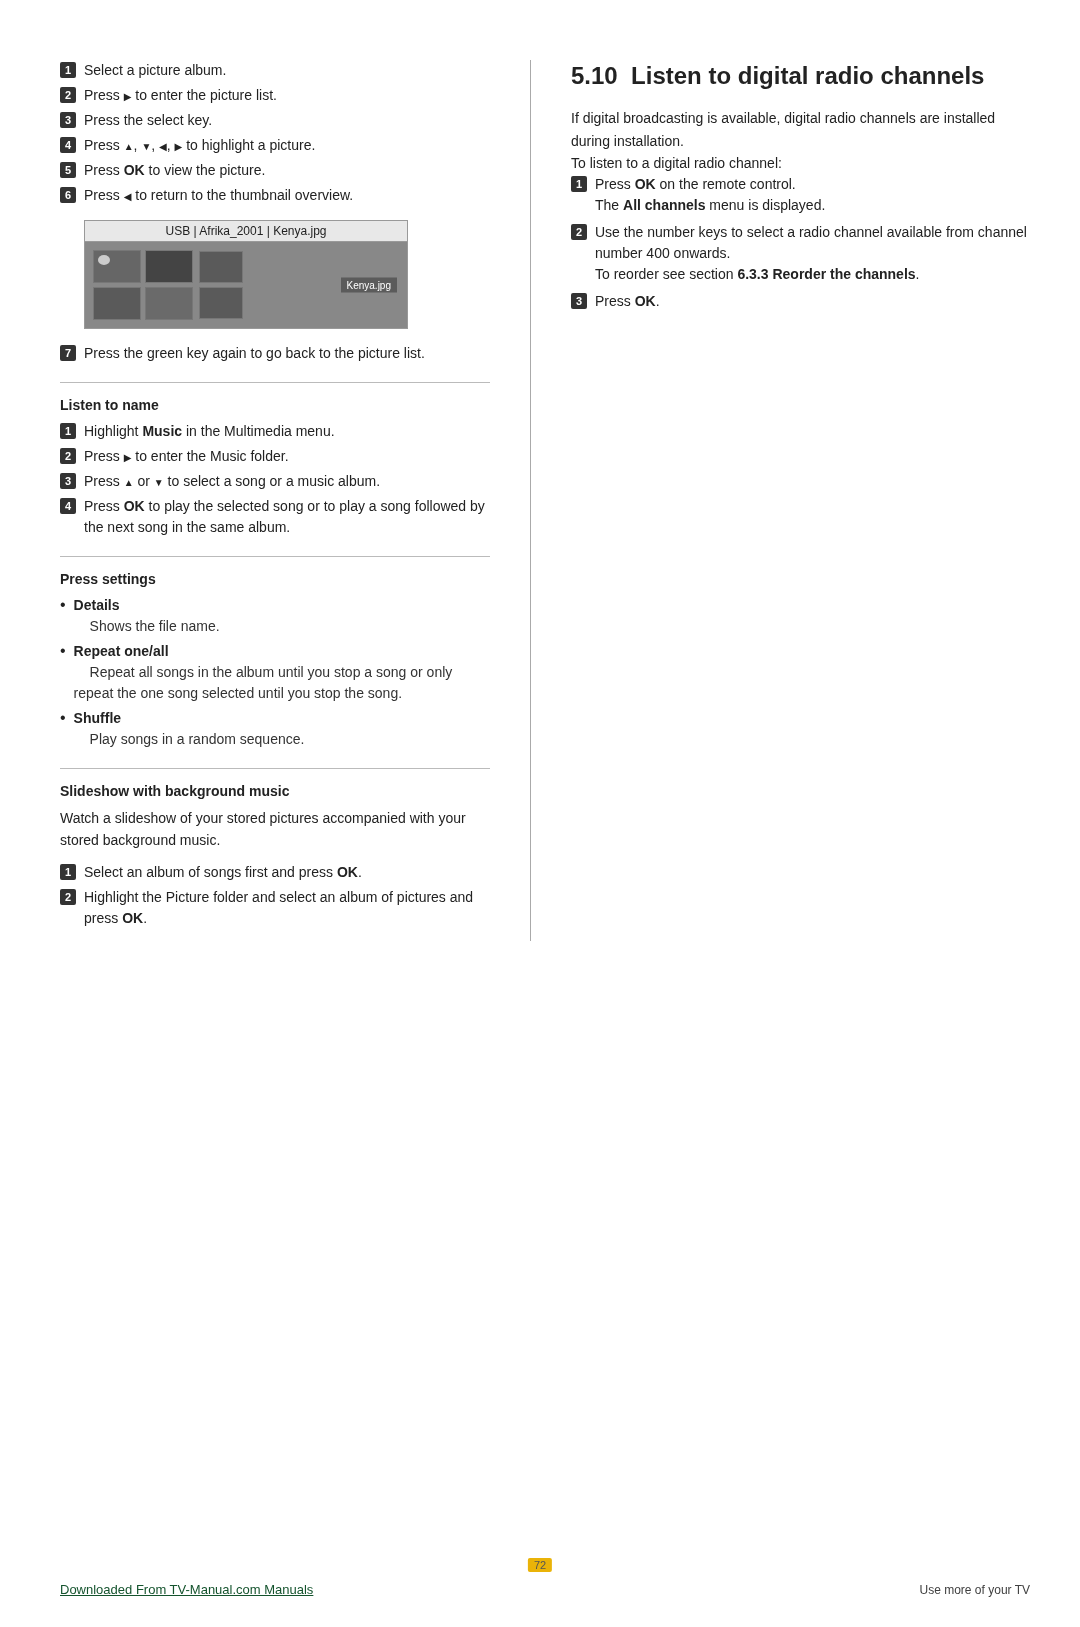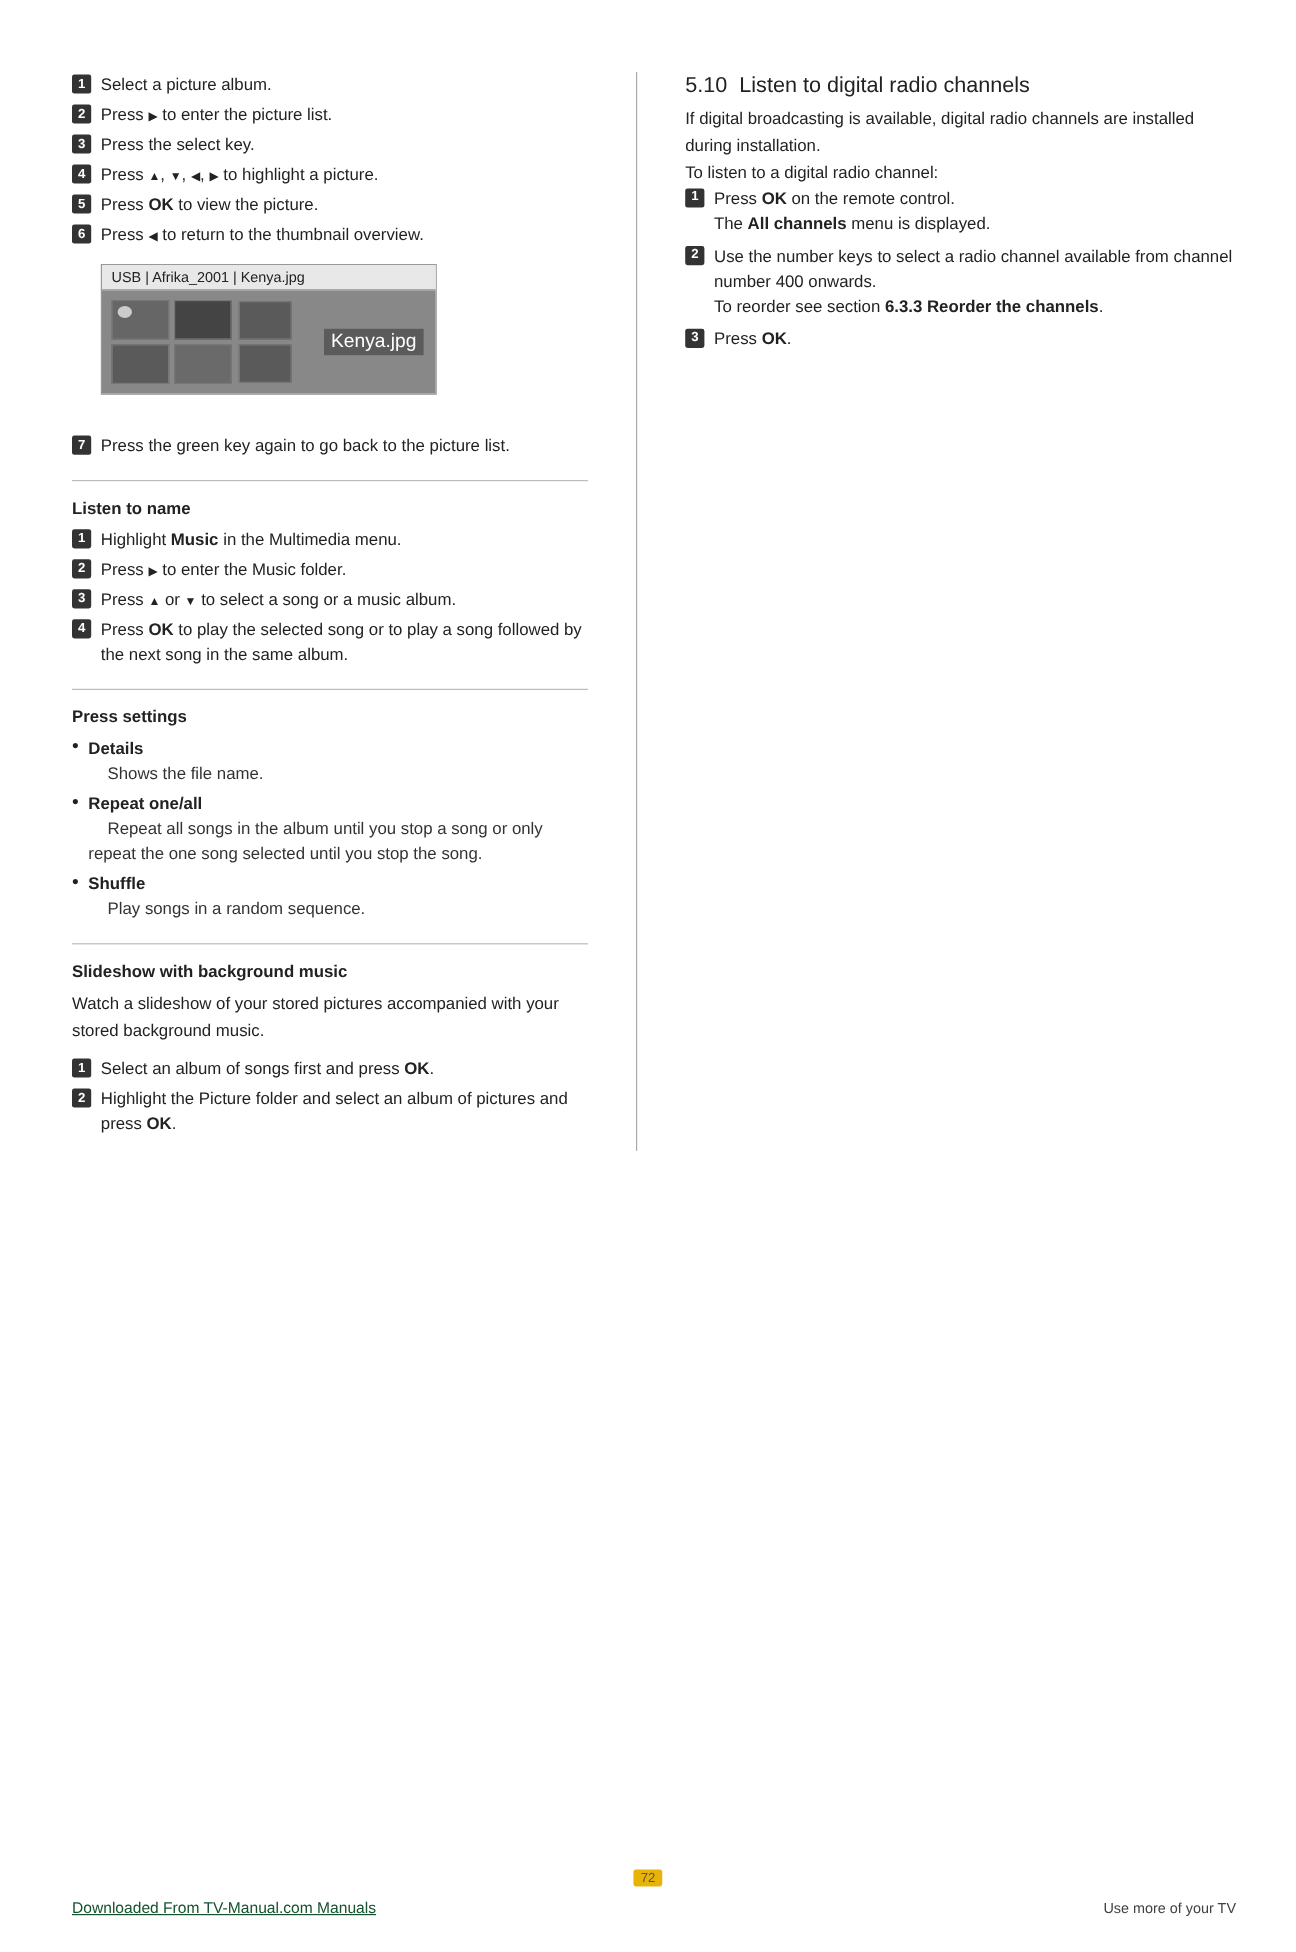--- a/index.html
+++ b/index.html
@@ -52,22 +52,23 @@
       flex-shrink: 0;
       margin-top: 2px;
     }
     .step-text {
       flex: 1;
       line-height: 1.5;
     }
     b, strong { font-weight: bold; }
     .usb-box {
       border: 1px solid #999;
-      margin: 14px 0 32px 24px;
-      width: 280px;
+      margin: 14px 0 14px 24px;
+      width: 324px;
+      text-align: center;
     }
     .usb-header {
       background: #e8e8e8;
       font-size: 12px;
       padding: 3px 8px;
       border-bottom: 1px solid #999;
     }
     .usb-thumbnails {
       display: flex;
       align-items: center;
@@ -116,21 +117,21 @@
       height: 32px;
       background: #5a5a5a;
       border: 1px solid #777;
     }
     .kenya-label {
       position: absolute;
       right: 10px;
       top: 50%;
       transform: translateY(-50%);
       color: #fff;
-      font-size: 16px;
+      font-size: 10px;
       background: rgba(80,80,80,0.8);
       padding: 2px 6px;
     }
     .section-divider {
       border: none;
       border-top: 1px solid #bbb;
       margin: 18px 0 14px 0;
     }
     .section-title {
       font-weight: bold;
@@ -158,23 +159,23 @@
       line-height: 1.3;
     }
     .bullet-content { flex: 1; }
     .sub-text {
       margin-left: 16px;
       line-height: 1.5;
       color: #333;
     }
     
     .section-header-right {
-      font-size: 18px;
-      font-weight: normal;
-      margin-bottom: 4px;
+      font-size: 24px;
+      font-weight: bold;
+      margin-bottom: 16px;
       line-height: 1.3;
     }
     .right-intro {
       line-height: 1.6;
     }
     
     .page-footer {
       position: absolute;
       bottom: 30px;
       left: 0;

